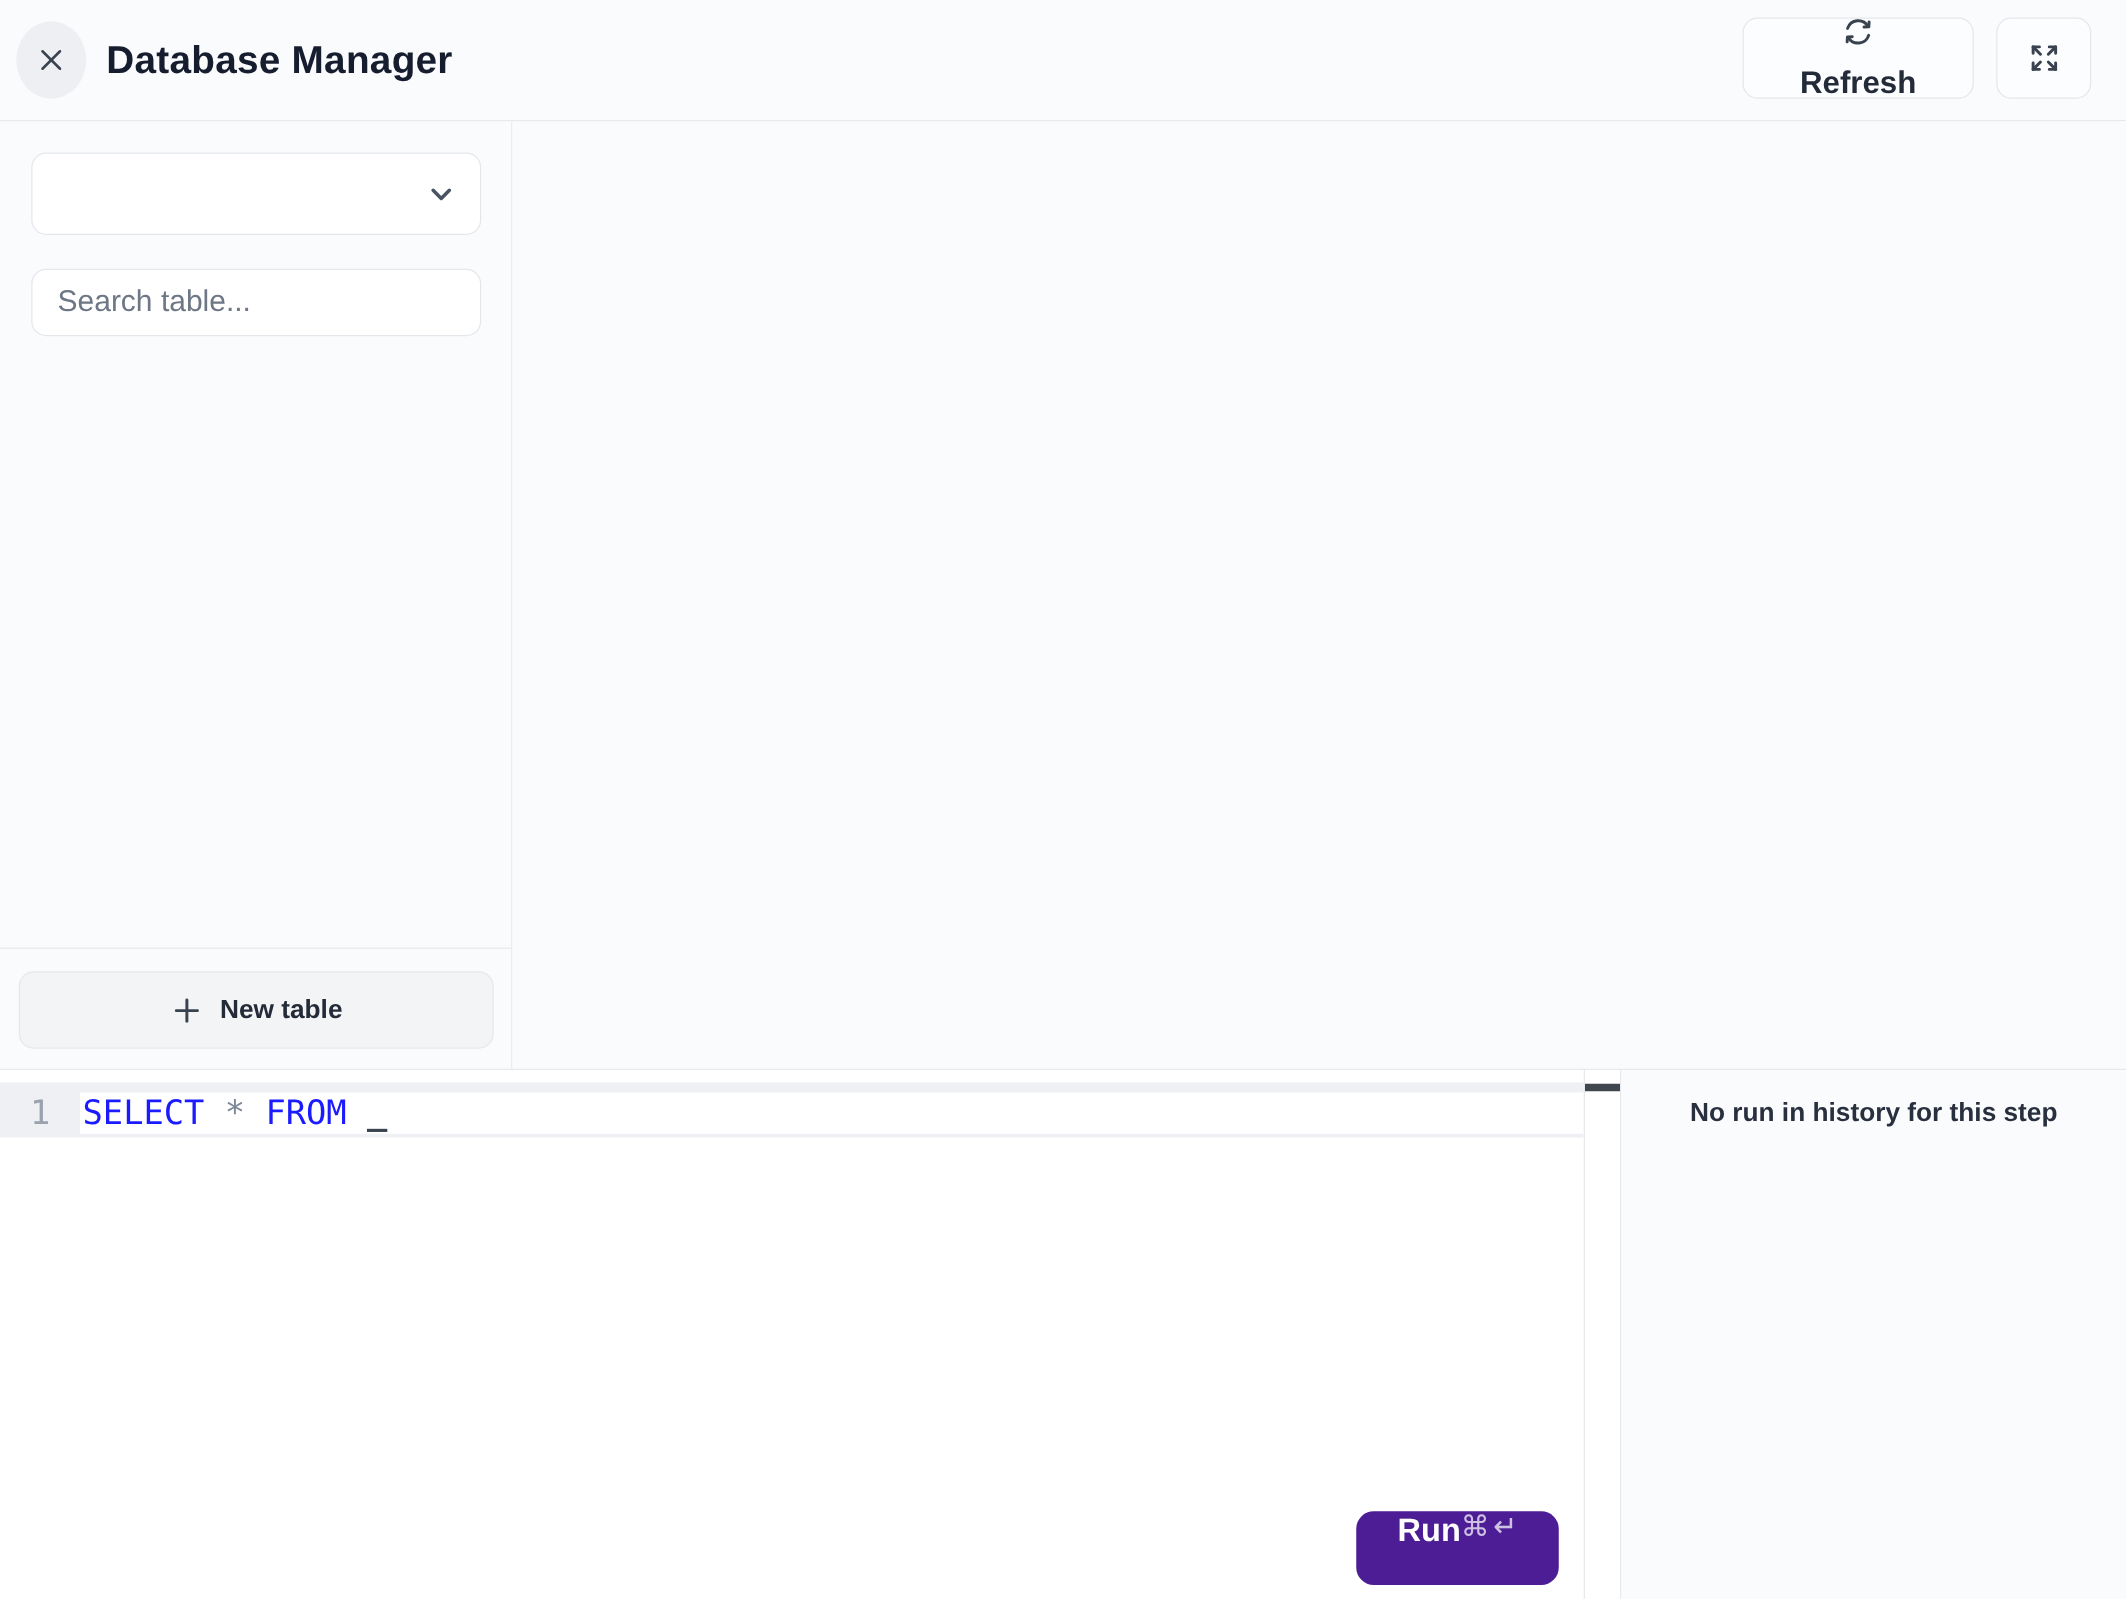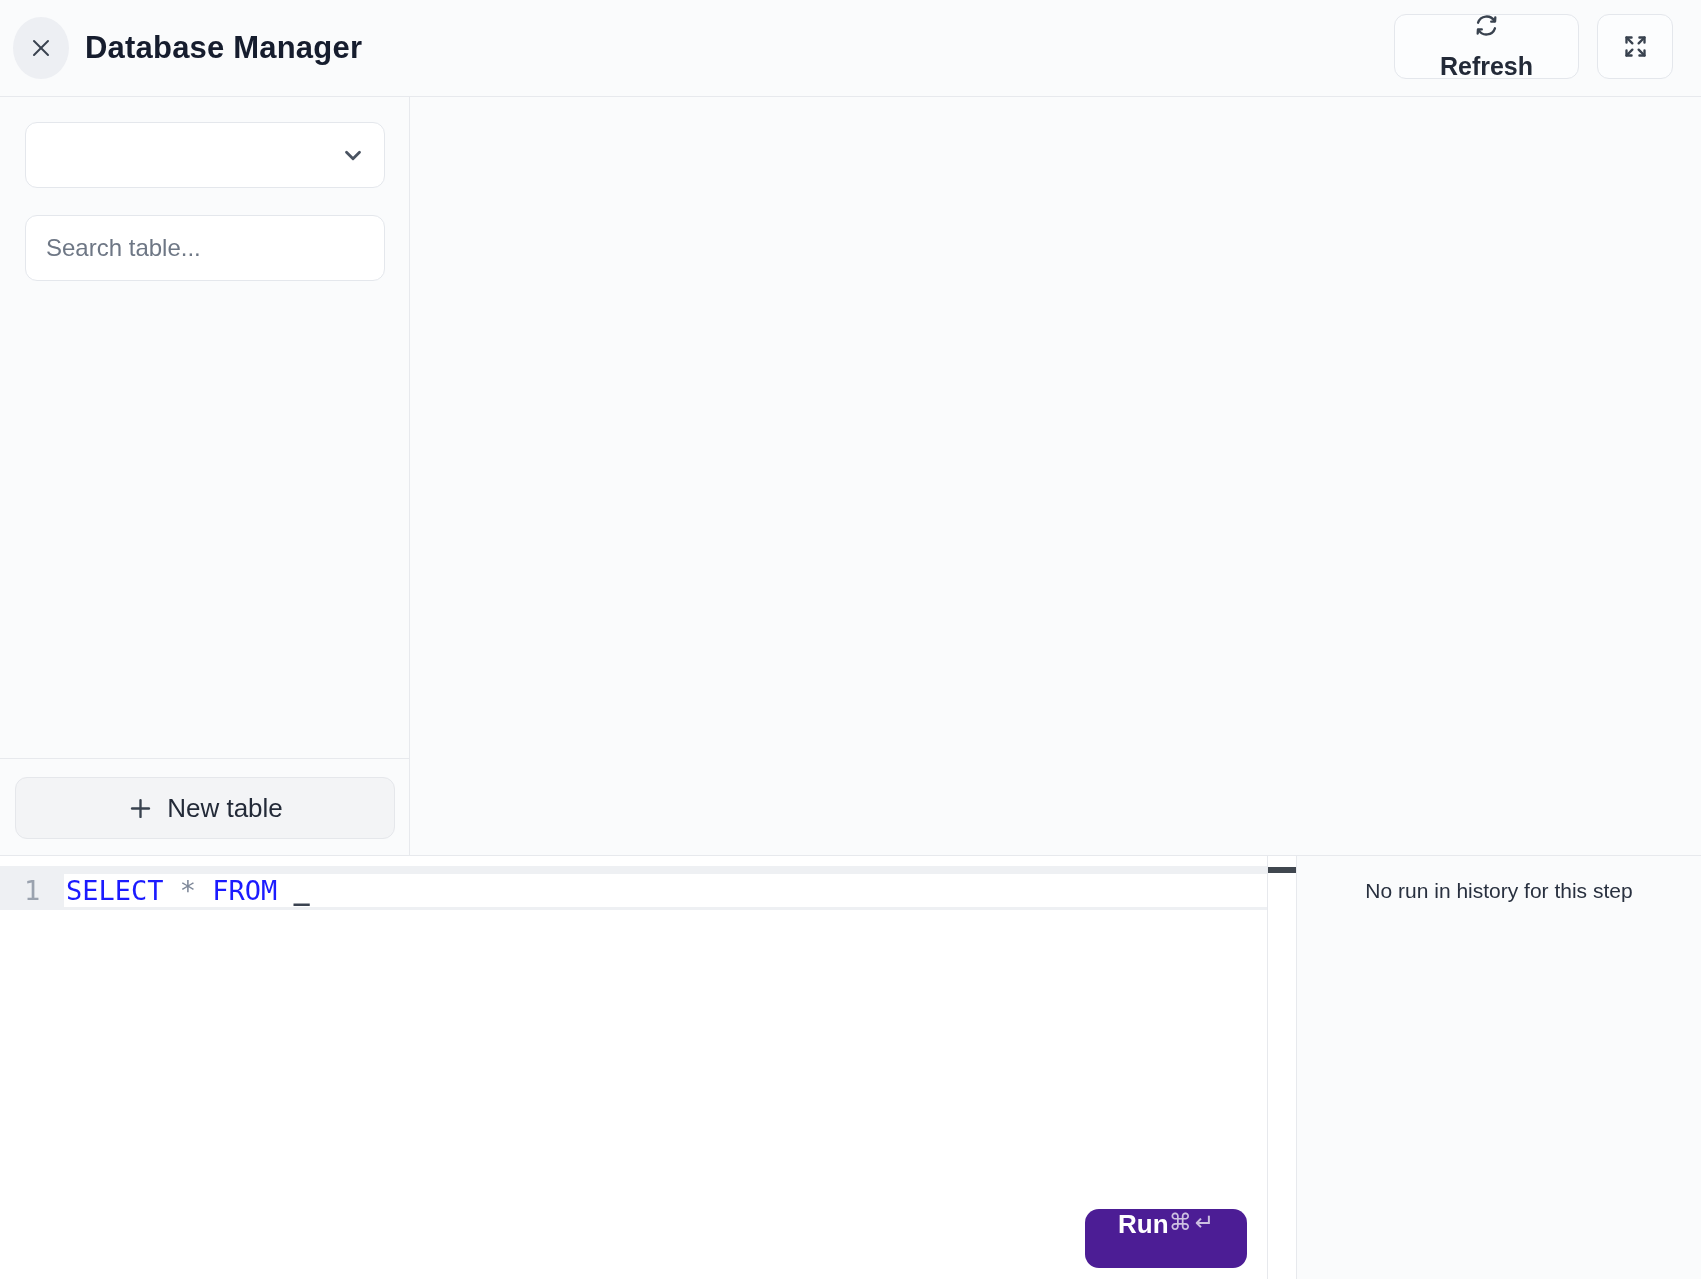--- a/index.html
+++ b/index.html
@@ -71,21 +71,21 @@
     border-radius:12px;
     position:relative;
     display:flex; align-items:center;
     padding:0 54px 0 20px;
     font-size:24px; color:#232a38;
     cursor:pointer;
     margin-bottom:27px;
   }
   .table-select .chev { position:absolute; right:18px; top:50%; transform:translateY(-50%); display:flex; }
   .search-input {
-    width:360px; height:66px;
+    width:360px; height:54px;
     background:#ffffff;
     border:1px solid #e4e7ec;
     border-radius:12px;
     padding:0 20px;
     font-size:24px; color:#232a38;
     font-family:"Liberation Sans", sans-serif;
     outline:none;
   }
   .search-input::placeholder { color:#6e7785; opacity:1; }
   .sidebar-divider { margin-top:auto; height:1px; background:#e7e9ed; flex:0 0 1px; }
@@ -93,21 +93,21 @@
   .new-table-btn {
     width:380px; height:62px;
     background:#f3f4f6;
     border:1px solid #e5e7eb;
     border-radius:12px;
     display:flex; align-items:center; justify-content:center;
     gap:13px;
     cursor:pointer;
     font-family:"Liberation Sans", sans-serif;
   }
-  .new-table-btn .lbl { font-size:26px; font-weight:400; color:#232a38; }
+  .new-table-btn .lbl { font-size:21px; font-weight:700; color:#232a38; }
   .canvas { flex:1 1 auto; background:#fafbfc; }
 
   
   .bottom {
     flex:0 0 424px; height:424px;
     border-top:1px solid #e7e9ed;
     display:flex; min-height:0;
   }
   .editor {
     width:1267px; flex:0 0 1267px;
@@ -163,20 +163,21 @@
   }
   .scrollbar-thumb {
     position:absolute; left:0; right:0; top:11px; height:6px;
     background:#40474f;
   }
   .history-panel {
     flex:1 1 auto;
     background:#fafbfc;
     text-align:center;
     padding-top:23px;
+    font-weight:bold;
   }
   .history-empty {
     font-size:21px; color:#28303f;
   }
 
   .icon { display:flex; align-items:center; justify-content:center; }
   svg { display:block; }
 </style>
 </head>
 <body>

